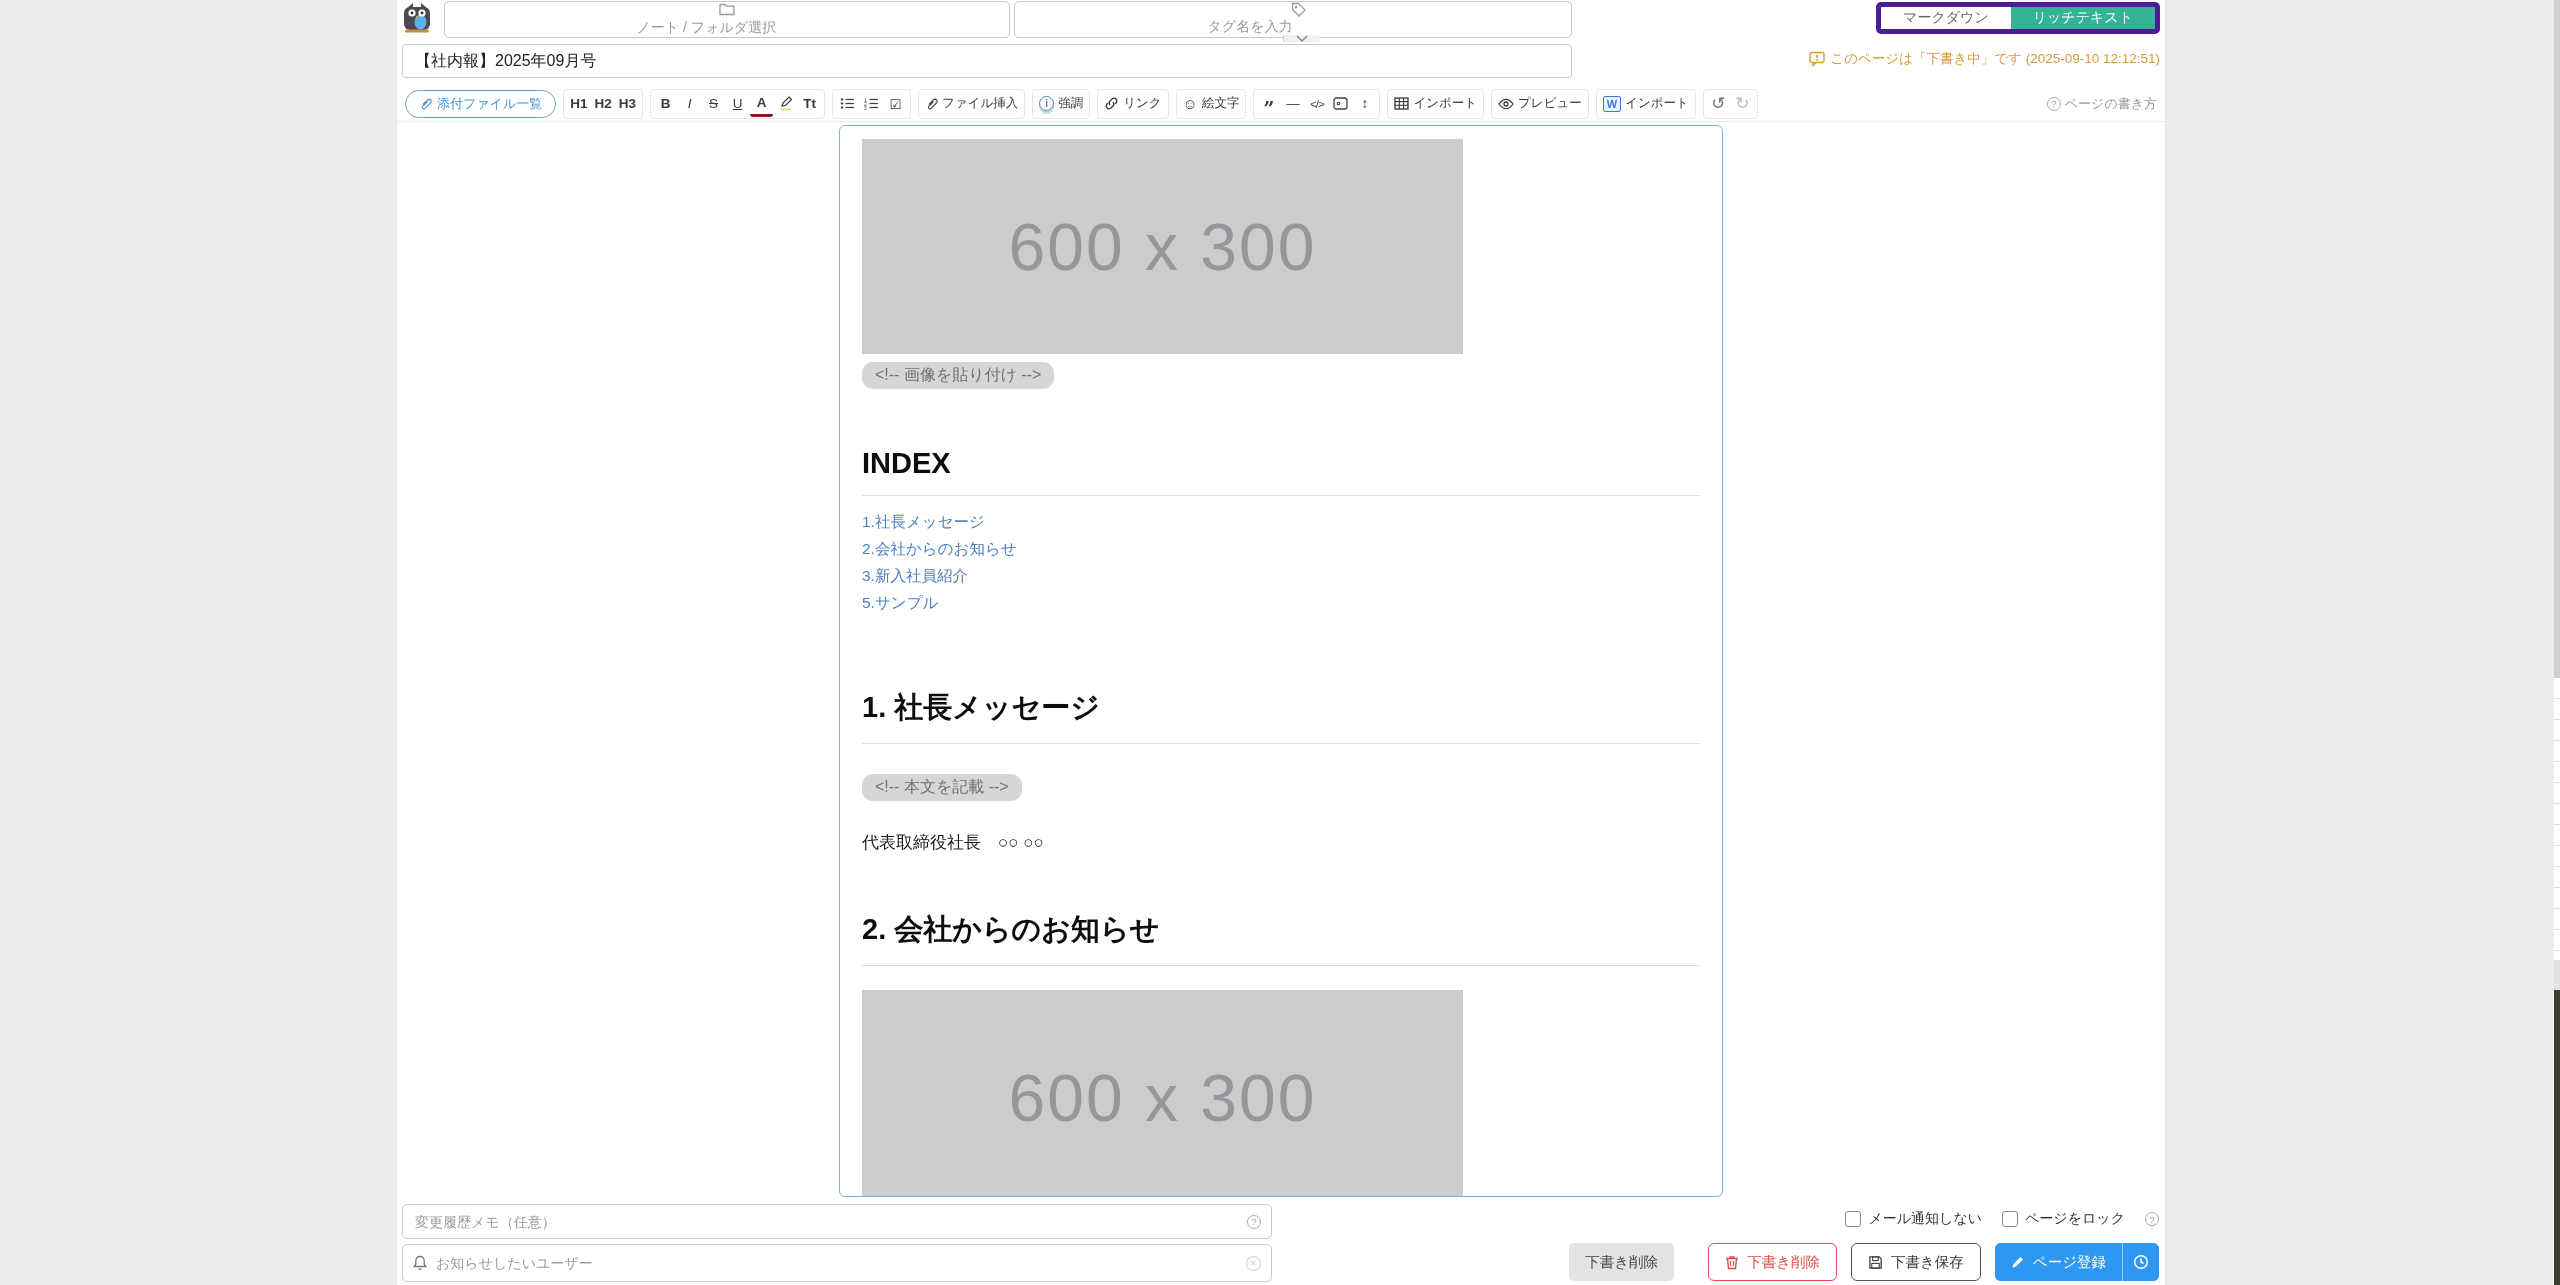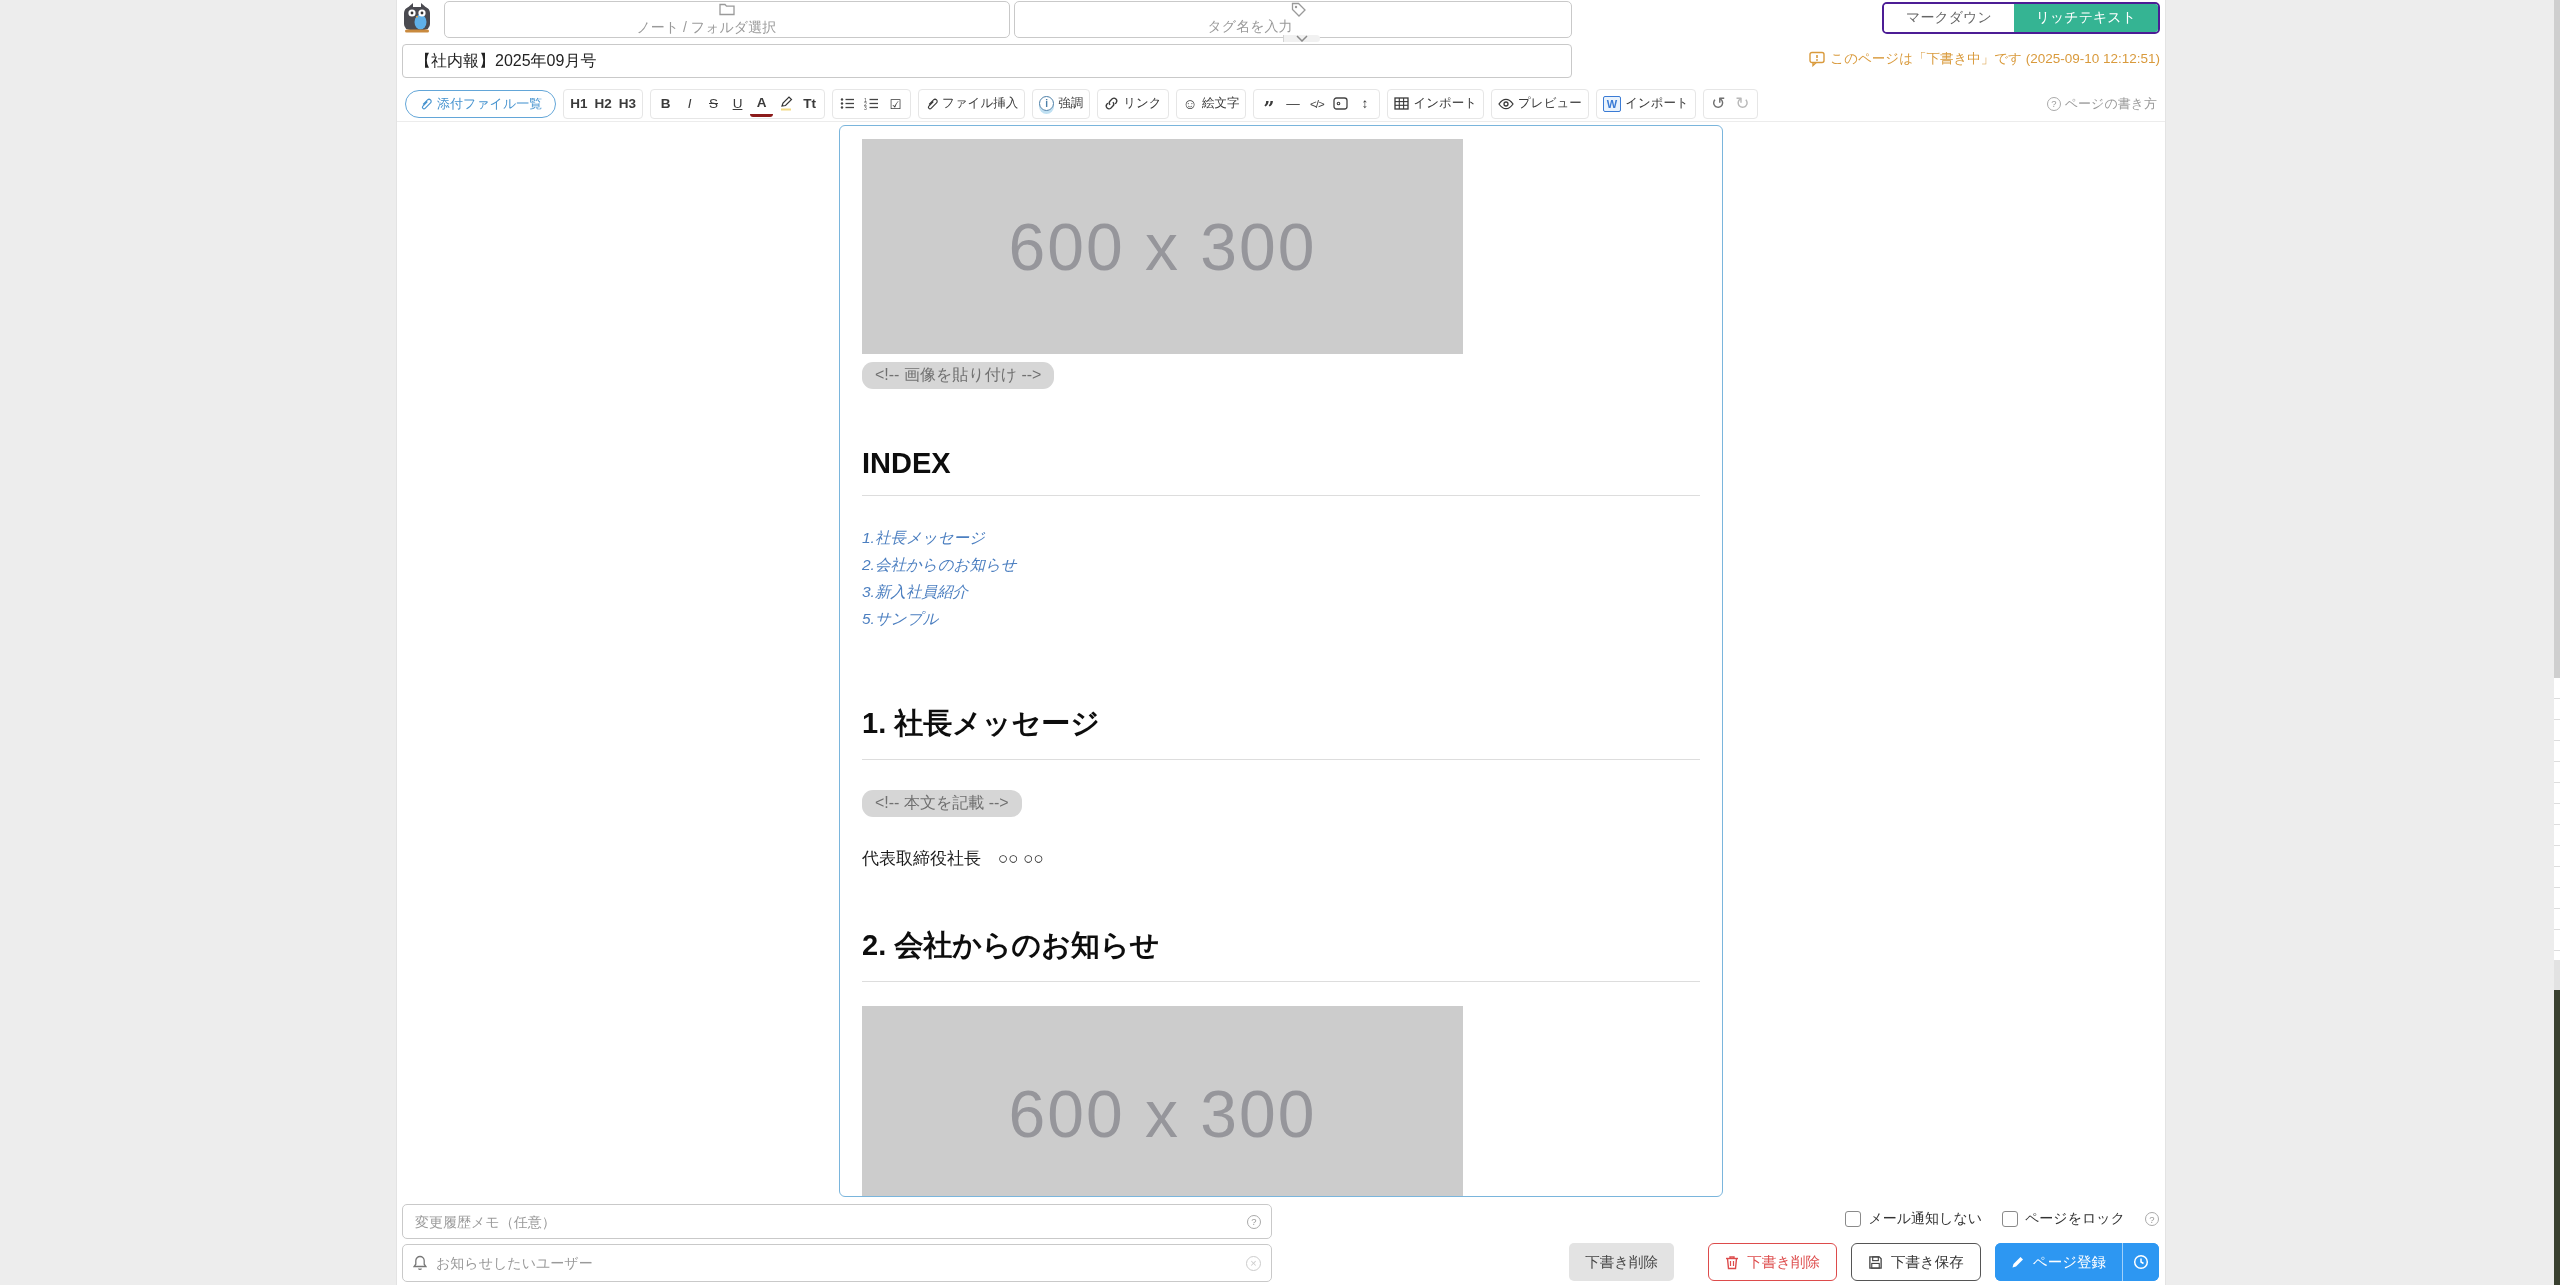--- a/index.html
+++ b/index.html
@@ -11,21 +11,21 @@
   .logo{position:absolute;left:5px;top:2px;width:30px;height:32px;cursor:pointer;}
   .tb-input{position:absolute;top:1px;height:37px;border:1px solid #c9c9c9;border-radius:5px;
     display:flex;align-items:center;padding:0 10px;background:#fff;color:#9a9a9a;flex-direction:column;}
   .tb-input input{border:none;outline:none;flex:1;font-size:14px;color:#333;background:transparent;
     font-family:inherit;min-width:0;}
   .tb-input input::placeholder{color:#9a9a9a;}
   .notefolder{left:47px;width:566px;}
   .taginput{left:617px;width:558px;padding-right:0;}
   .tag-chev{width:37px;height:31px;margin-left:6px;border-left:1px solid #d2d2d2;background:#f1f1f1;
     border-radius:0 4px 4px 0;display:flex;align-items:center;justify-content:center;cursor:pointer;}
-  .mode-toggle{position:absolute;top:2px;right:5px;height:32px;display:flex;border:2px solid #4c1d95;
+  .mode-toggle{position:absolute;top:2px;right:5px;height:32px;display:flex;border:5px solid #4c1d95;
     border-radius:5px;overflow:hidden;}
   .mode-toggle button{border:none;font-size:14px;padding:0 22px;cursor:pointer;font-family:inherit;}
   .mode-md{background:#fff;color:#666;}
   .mode-rt{background:#35b493;color:#fff;}
   
   .title-input{position:absolute;left:5px;top:44px;width:1170px;height:34px;border:1px solid #c9c9c9;
     border-radius:4px;font-size:16px;color:#222;padding:12px 12px;outline:none;font-family:inherit;}
   .draft-status{position:absolute;right:5px;top:50px;display:flex;align-items:center;gap:5px;
     color:#d99a3c;font-size:13.5px;}
   
@@ -57,21 +57,21 @@
     border-radius:6px;background:#fff;padding:13px 22px;overflow:hidden;cursor:text;}
   .ph-img{width:601px;height:215px;background:#ccc;color:#96969b;display:flex;align-items:center;
     justify-content:center;font-size:66px;letter-spacing:2px;}
   .ph-badge{display:inline-block;background:#d6d6d6;color:#707070;font-size:16px;padding:3px 13px;
     border-radius:11px;margin-top:8px;}
   .editor h2{font-size:29px;font-weight:bold;color:#0d0d0d;margin:0;padding-bottom:15px;
     border-bottom:1px solid #ddd;}
   .h-index{margin-top:58px!important;}
   .h-s1{margin-top:72px!important;}
   .h-s2{margin-top:56px!important;}
-  .idx-links{margin-top:28px;font-style:italic;}
+  .idx-links{margin-top:12px;}
   .idx-links a{display:block;color:#4c7fc0;font-size:15.5px;line-height:27px;text-decoration:none;cursor:pointer;}
   .body-badge{margin-top:22px;}
   .signature{margin:30px 0 0 0;font-size:17px;color:#1c1c1c;}
   .img2{margin-top:24px;}
   
   .f-input{position:absolute;left:5px;width:870px;border:1px solid #c9c9c9;border-radius:5px;background:#fff;
     display:flex;align-items:center;padding:0 10px;gap:7px;}
   .f-input input{border:none;outline:none;flex:1;font-size:14px;color:#333;font-family:inherit;min-width:0;}
   .f-input input::placeholder{color:#9a9a9a;}
   .memo{top:1204px;height:35px;}

